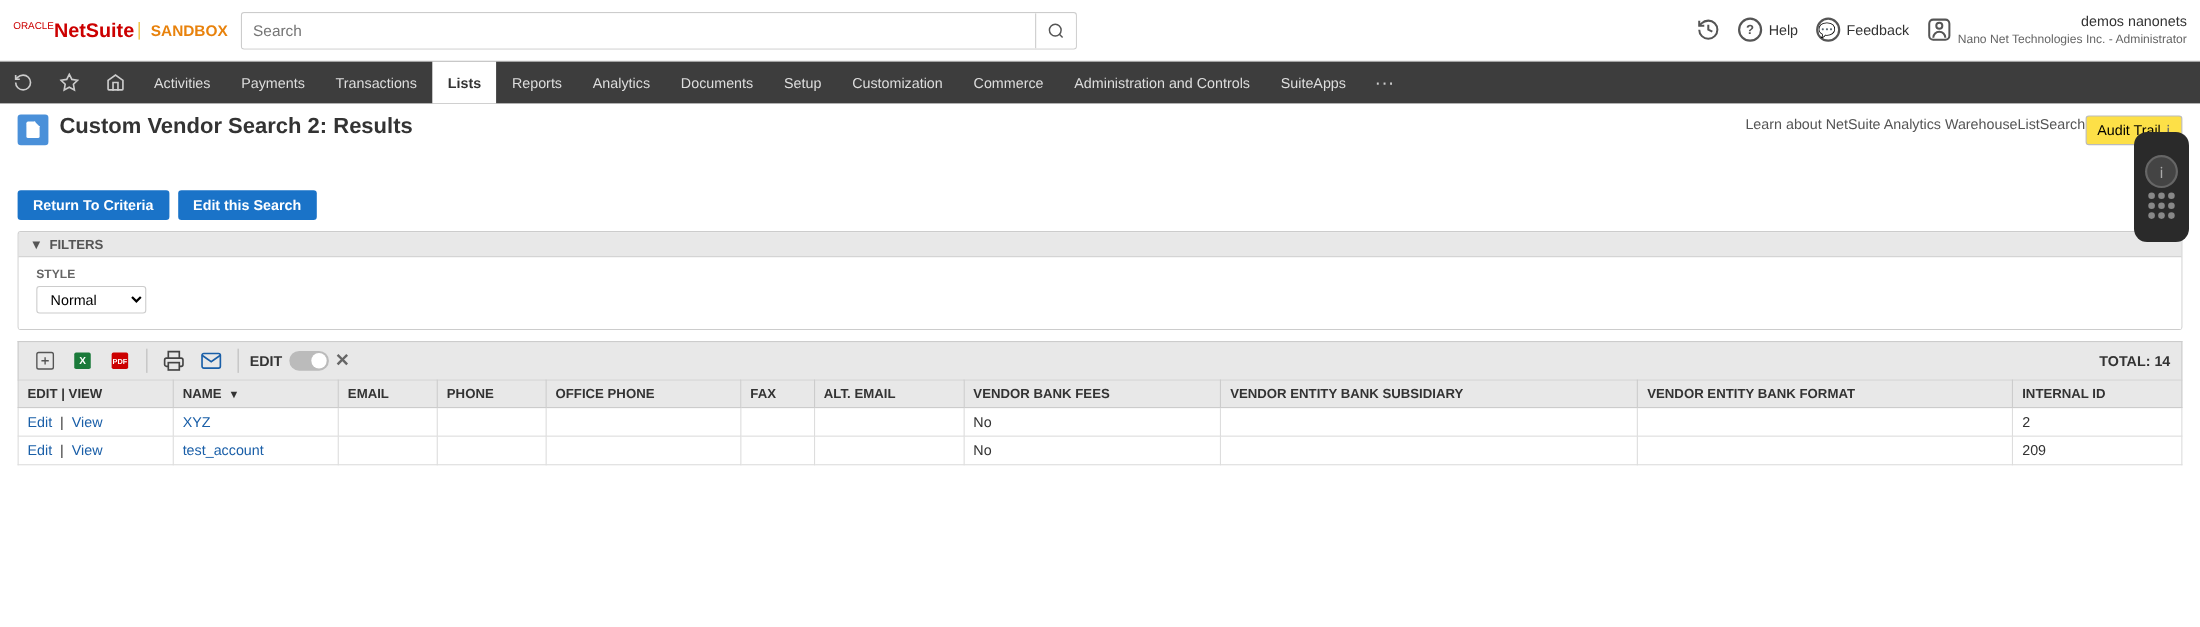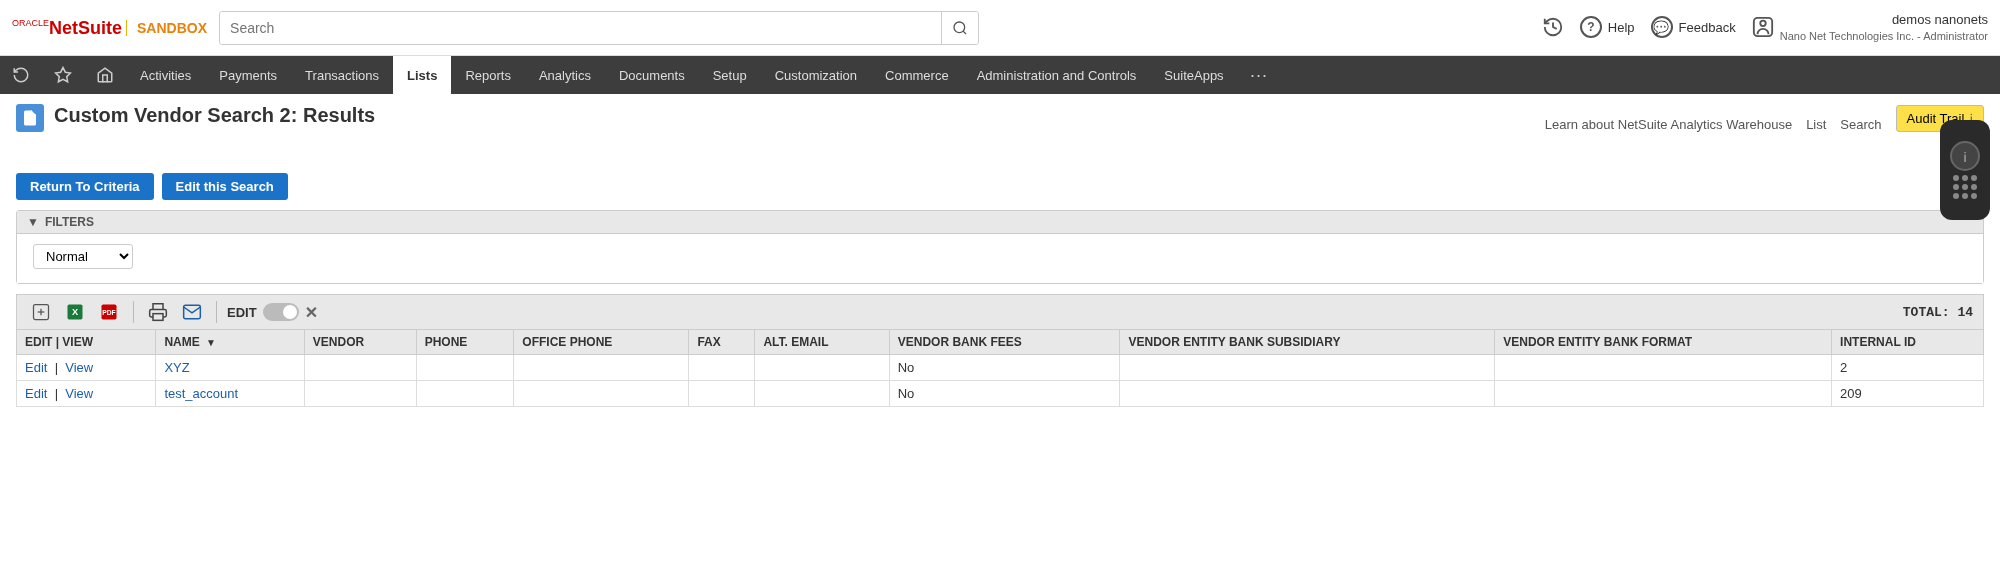--- a/index.html
+++ b/index.html
@@ -183,22 +183,21 @@
       align-items: center;
       justify-content: center;
     }
     .page-title-text {
       font-size: 20px;
       font-weight: bold;
       color: #333;
     }
     .page-actions-right {
       display: flex;
-      align-items: flex-end;
-      gap: 14px;
+      align-items: flex-start;
       font-size: 13px;
       color: #555;
     }
     .page-link {
       color: #555;
       cursor: pointer;
       text-decoration: none;
     }
     .audit-trail-btn {
       background: #fde047;
@@ -322,21 +321,20 @@
       background: #fff;
       border-radius: 50%;
       position: absolute;
       right: 2px;
     }
     .total-label {
       margin-left: auto;
       font-weight: bold;
       font-size: 13px;
       color: #333;
-      font-family: Liberation Mono, monospace;
     }
 
     
     .results-table {
       width: 100%;
       border-collapse: collapse;
       border: 1px solid #ccc;
     }
     .results-table th {
       background: #e8e8e8;
@@ -540,20 +538,21 @@
     <button class="btn-blue">Return To Criteria</button>
     <button class="btn-blue">Edit this Search</button>
   </div>
 
   <div class="filters-section">
     <div class="filters-header">
       <span style="cursor:pointer;">▼</span>
       <span>FILTERS</span>
     </div>
     <div class="filters-body">
+      <div class="filter-label">STYLE</div>
       <select class="filter-select">
         <option>Normal</option>
         <option>Summary</option>
         <option>Matrix</option>
       </select>
     </div>
   </div>
 
   <div class="result-toolbar">
     <div class="toolbar-icon" title="New">
@@ -598,21 +597,21 @@
       <span style="font-size:16px; color:#666; cursor:pointer;">✕</span>
     </div>
     <div class="total-label">TOTAL: 14</div>
   </div>
 
   <table class="results-table">
     <thead>
       <tr>
         <th>EDIT | VIEW</th>
         <th style="cursor:pointer;">NAME <span class="sort-arrow">▼</span></th>
-        <th>VENDOR</th>
+        <th>EMAIL</th>
         <th>PHONE</th>
         <th>OFFICE PHONE</th>
         <th>FAX</th>
         <th>ALT. EMAIL</th>
         <th>VENDOR BANK FEES</th>
         <th>VENDOR ENTITY BANK SUBSIDIARY</th>
         <th>VENDOR ENTITY BANK FORMAT</th>
         <th>INTERNAL ID</th>
       </tr>
     </thead>

